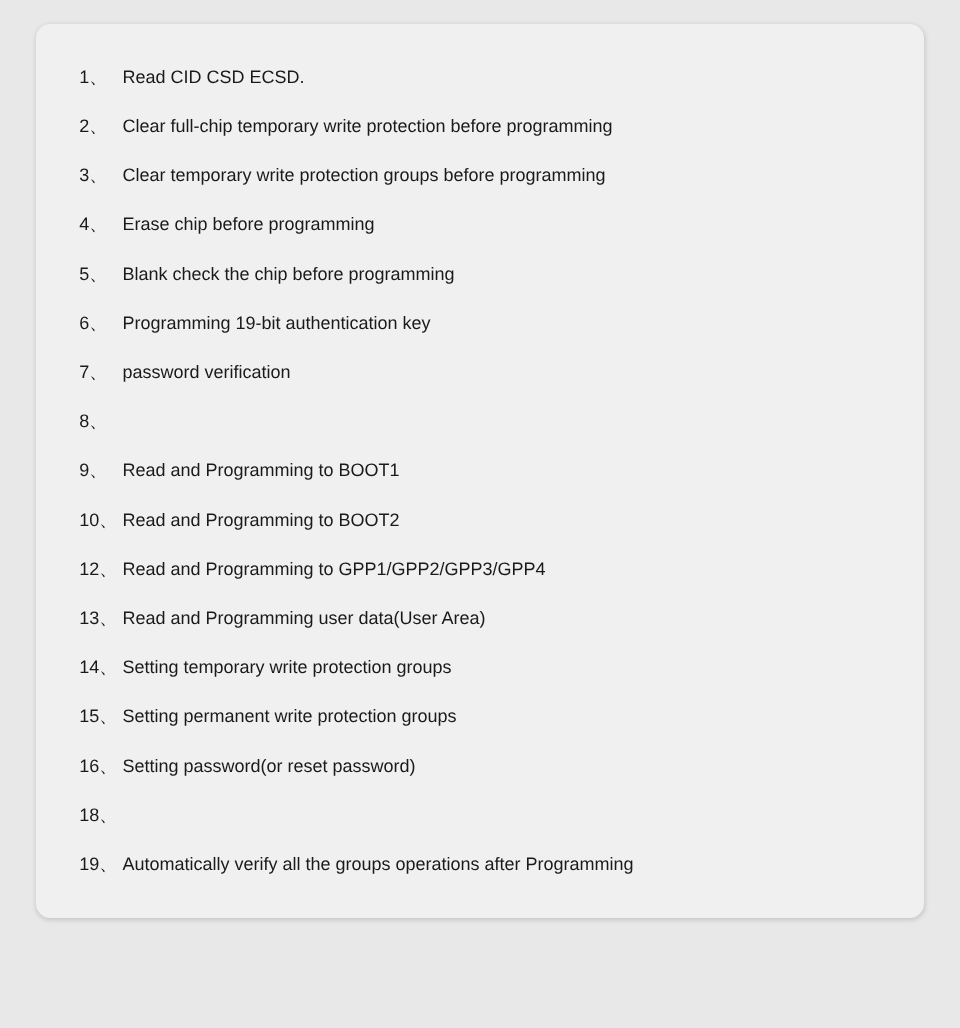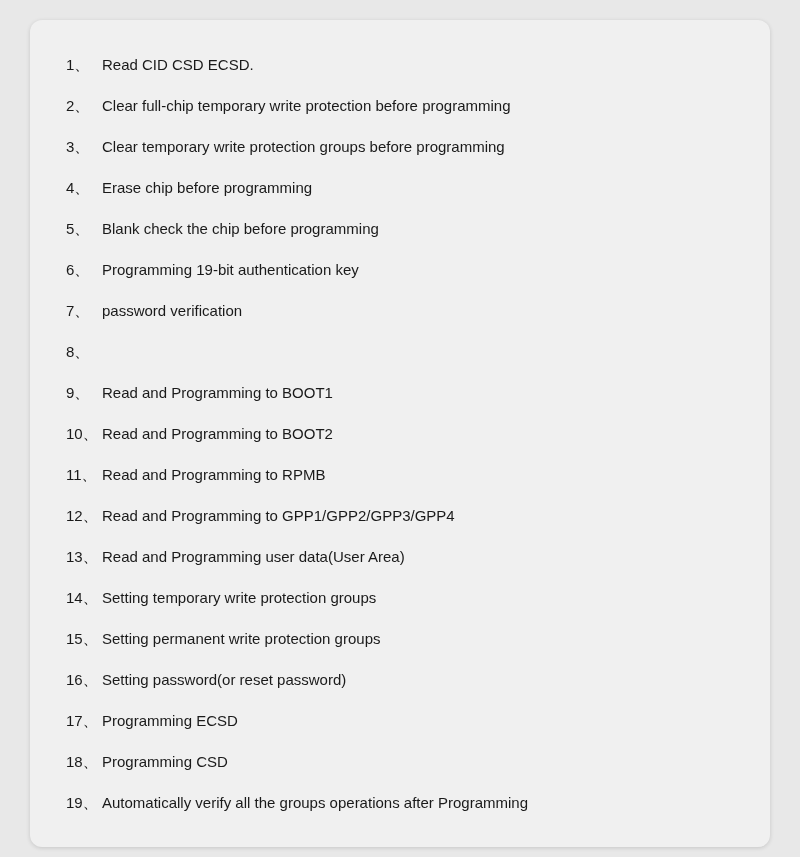--- a/index.html
+++ b/index.html
@@ -98,49 +98,40 @@
       </div>
       <div class="list-item">
         <span class="item-number">9</span>
         <span class="item-text">Read and Programming to BOOT1</span>
       </div>
       <div class="list-item">
         <span class="item-number">10</span>
         <span class="item-text">Read and Programming to BOOT2</span>
       </div>
       <div class="list-item">
-        <span class="item-number">11</span>
-        <span class="item-text">Read and Programming to RPMB</span>
-      </div>
-      <div class="list-item">
         <span class="item-number">12</span>
         <span class="item-text">Read and Programming to GPP1/GPP2/GPP3/GPP4</span>
       </div>
       <div class="list-item">
         <span class="item-number">13</span>
         <span class="item-text">Read and Programming user data(User Area)</span>
       </div>
       <div class="list-item">
         <span class="item-number">14</span>
         <span class="item-text">Setting temporary write protection groups</span>
       </div>
       <div class="list-item">
         <span class="item-number">15</span>
         <span class="item-text">Setting permanent write protection groups</span>
       </div>
       <div class="list-item">
         <span class="item-number">16</span>
         <span class="item-text">Setting password(or reset password)</span>
       </div>
       <div class="list-item">
-        <span class="item-number">17</span>
-        <span class="item-text">Programming ECSD</span>
-      </div>
-      <div class="list-item">
         <span class="item-number">18</span>
-        <span class="item-text">Programming CSD</span>
       </div>
       <div class="list-item">
         <span class="item-number">19</span>
         <span class="item-text">Automatically verify all the groups operations after Programming</span>
       </div>
     </div>
 </div>
 
 </body></html>

